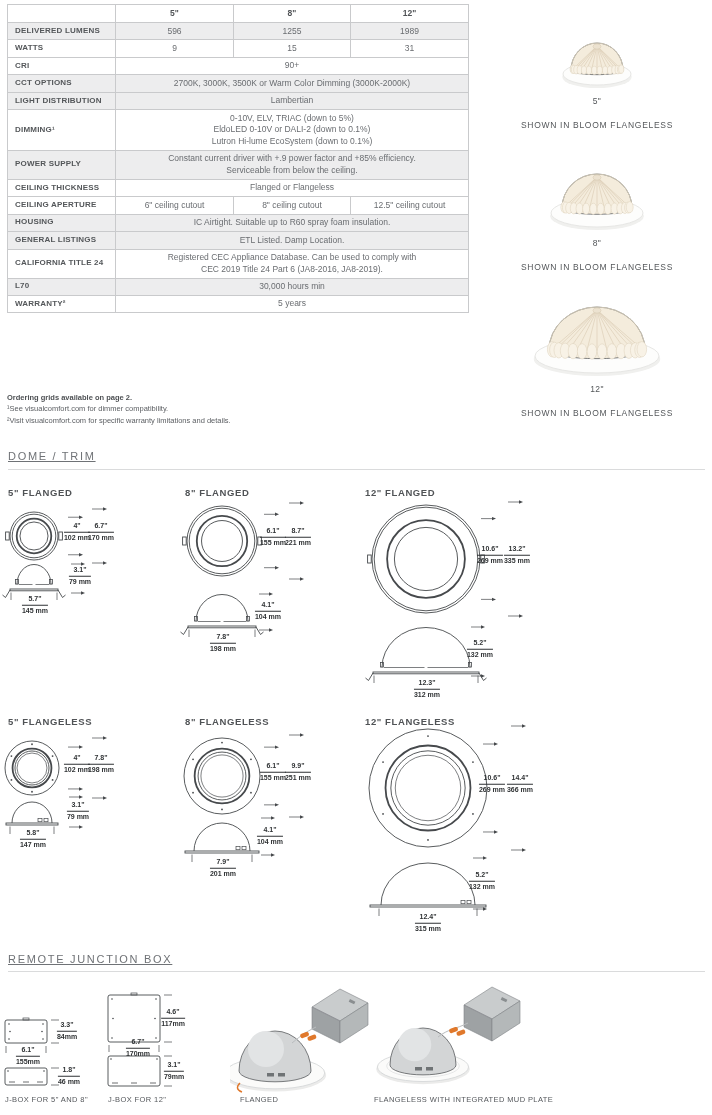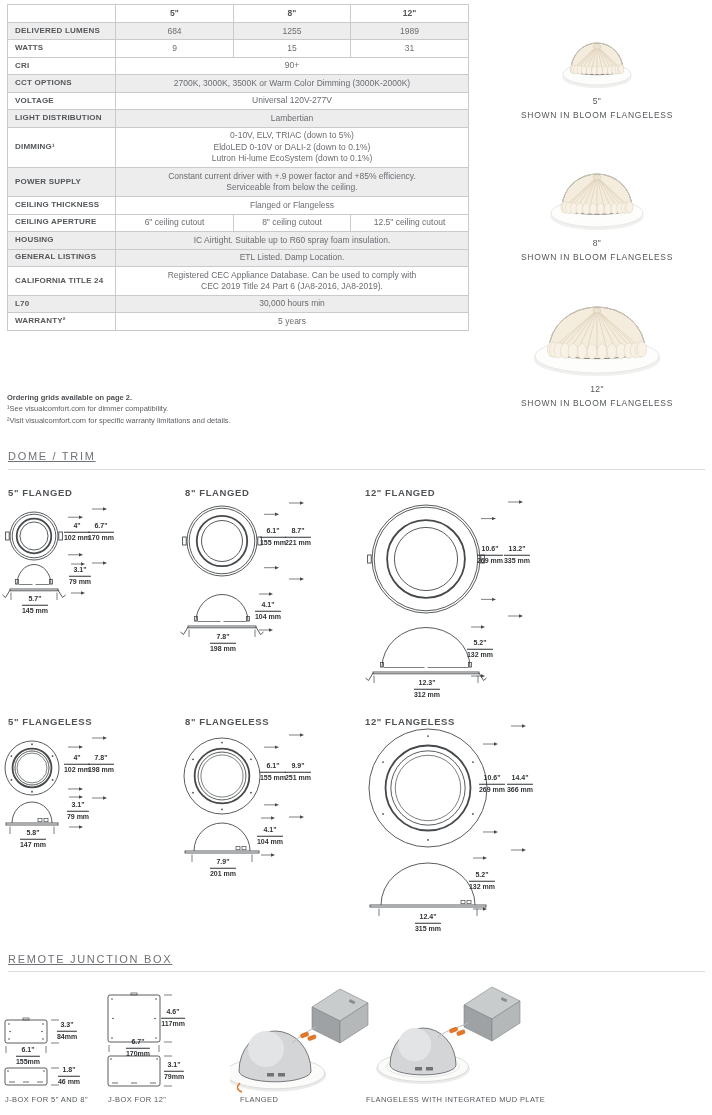--- a/index.html
+++ b/index.html
@@ -17,21 +17,21 @@
 
   
   .footnotes{position:absolute;left:7px;top:392px;font-size:7.5px;color:#5b5e62;line-height:1.5;}
   .fn-bold{font-weight:bold;color:#4e5154;}
 
   
   .products{position:absolute;left:487px;top:0;width:220px;}
   .product{position:absolute;left:0;margin:0;width:220px;text-align:center;}
   .product svg{display:block;}
   .psize{font-size:8.5px;color:#54575a;letter-spacing:.4px;margin-top:2px;}
-  .pcap{font-size:8.5px;color:#54575a;letter-spacing:.7px;margin-top:4px;}
+  .pcap{font-size:8.5px;color:#54575a;letter-spacing:.7px;margin-top:14px;}
 
   
   .section-heading{position:absolute;left:8px;font-size:11px;letter-spacing:1.7px;color:#6f7276;text-decoration:underline;}
   .rule{position:absolute;left:8px;width:697px;border-top:1px solid #dadbdc;height:0;}
 
   
   .variant,.jbox{position:absolute;}
   .variant svg,.jbox svg{position:absolute;left:0;top:0;overflow:visible;}
   .vtitle{position:absolute;left:0;top:0;font-size:9.5px;font-weight:bold;letter-spacing:.6px;color:#505356;white-space:nowrap;}
 
@@ -60,41 +60,37 @@
       <tr>
         <th class="lbl"></th>
         <th>5"</th>
         <th>8"</th>
         <th>12"</th>
       </tr>
     </thead>
     <tbody id="spec-body">
         <tr class="alt">
           <td class="lbl">DELIVERED LUMENS</td>
-          <td>684</td>
+          <td>596</td>
           <td>1255</td>
           <td>1989</td>
         </tr>
         <tr>
           <td class="lbl">WATTS</td>
           <td>9</td>
           <td>15</td>
           <td>31</td>
         </tr>
         <tr>
           <td class="lbl">CRI</td>
           <td colspan="3">90+</td>
         </tr>
         <tr class="alt">
           <td class="lbl">CCT OPTIONS</td>
           <td colspan="3">2700K, 3000K, 3500K or Warm Color Dimming (3000K-2000K)</td>
-        </tr>
-        <tr>
-          <td class="lbl">VOLTAGE</td>
-          <td colspan="3">Universal 120V-277V</td>
         </tr>
         <tr class="alt">
           <td class="lbl">LIGHT DISTRIBUTION</td>
           <td colspan="3">Lambertian</td>
         </tr>
         <tr>
           <td class="lbl">DIMMING¹</td>
           <td colspan="3">
             <div>0-10V, ELV, TRIAC (down to 5%)</div>
             <div>EldoLED 0-10V or DALI-2 (down to 0.1%)</div>
@@ -674,15 +670,15 @@
       <rect x="185" y="92" width="7" height="3.5" fill="#6f7375"></rect>
       <rect x="196" y="92" width="7" height="3.5" fill="#6f7375"></rect>
       <path d="M 208 62 C 218 54, 226 54, 238 48" fill="none" stroke="#b9bcbe" stroke-width="1"></path>
       <rect x="219" y="53" width="9" height="4.5" rx="2" fill="#e0782b" transform="rotate(-20 223 55)"></rect>
       <rect x="225" y="58" width="9" height="4.5" rx="2" fill="#e0782b" transform="rotate(-20 223 55)"></rect>
     </svg>
 
   <div class="dlabel" style="left:5px">J-BOX FOR 5" AND 8"</div>
   <div class="dlabel" style="left:108px">J-BOX FOR 12"</div>
   <div class="dlabel" style="left:240px">FLANGED</div>
-  <div class="dlabel" style="left:366px">FLANGELESS WITH INTEGRATED MUD PLATE</div>
+  <div class="dlabel" style="left:374px">FLANGELESS WITH INTEGRATED MUD PLATE</div>
 
 </div>
 
 </body></html>

